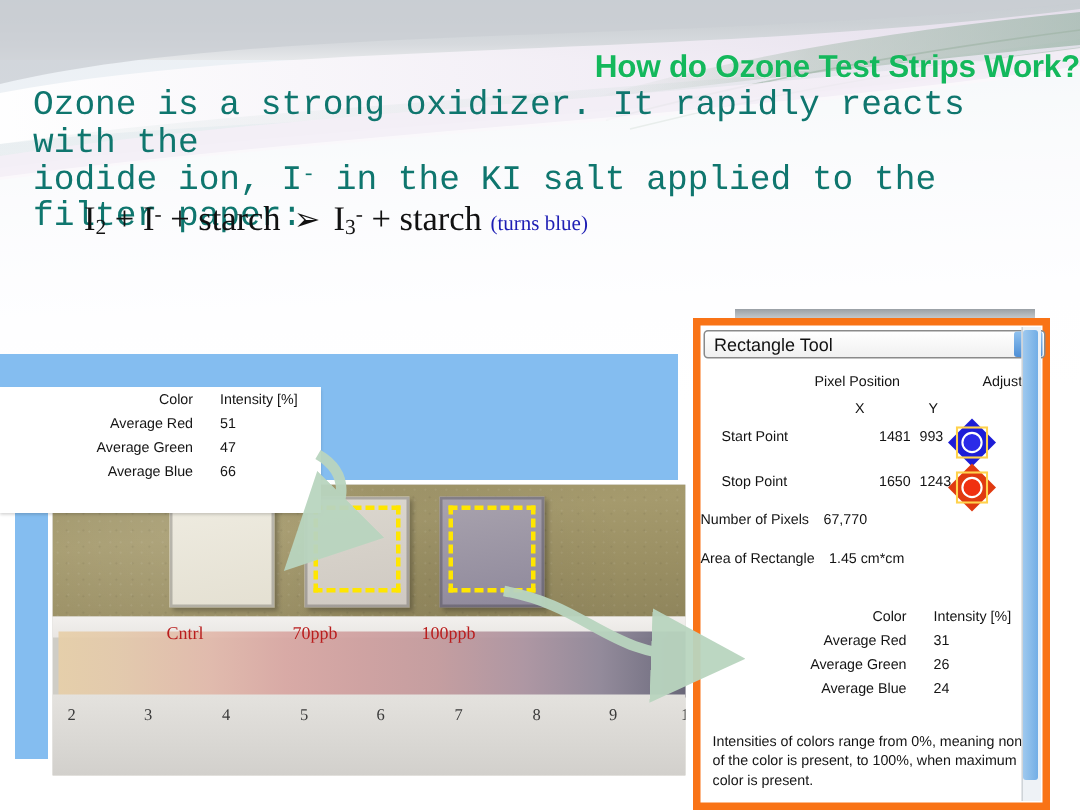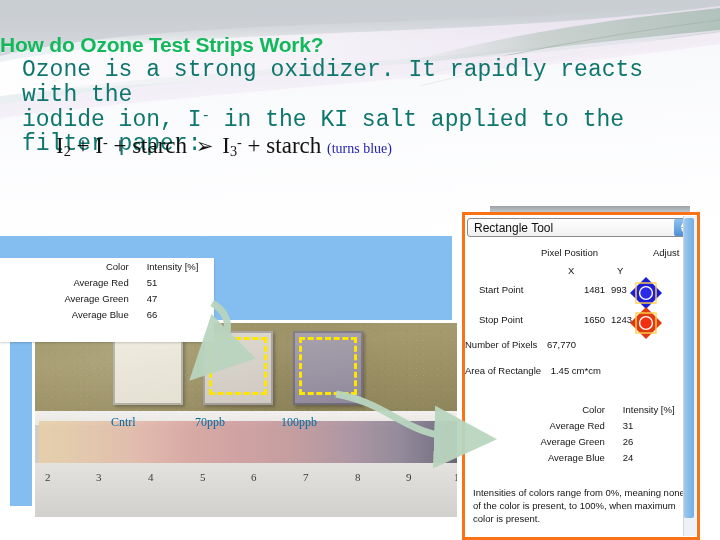--- a/index.html
+++ b/index.html
@@ -19,21 +19,21 @@
     background:linear-gradient(178deg,#e9eef3 0%,#eef2f6 14%,#f7f8fb 26%,#fdfdff 40%,#ffffff 60%,#ffffff 100%);
   }
   .bg-grey-top{
     position:absolute;left:0;top:0;width:720px;height:40px;
     background:linear-gradient(180deg,#c8cdd2 0%,#ccd1d5 40%,#d7dade 75%,#e6e8ea 100%);
   }
   .bg-svg{position:absolute;left:0;top:0;width:720px;height:540px;}
 
   
   .title{
-    position:absolute;left:0;top:33px;width:720px;text-align:left;
+    position:absolute;left:0;top:33px;width:720px;text-align:right;
     font-size:21px;font-weight:bold;color:#14b85c;
     letter-spacing:-0.2px;
     text-shadow:0 1px 0 rgba(255,255,255,.5);
   }
   .lead{
     position:absolute;left:22px;top:58px;width:660px;
     font-family:Liberation Mono, monospace;
     font-size:23px;line-height:1.08;color:#0f766e;
   }
   .eqn-wrap{
@@ -100,21 +100,21 @@
     position:absolute;left:0;top:88px;width:100%;height:14px;
     background:linear-gradient(180deg,#f2f0ee,#e9e6e3);
   }
   .gradient-strip{
     position:absolute;left:4px;top:98px;width:420px;height:44px;
     background:linear-gradient(90deg,#e7cfa8 0%,#e4c9ab 10%,#e2b9ab 24%,#d9a7a3 36%,#cf9f9f 48%,#c49a9d 60%,#ab92a0 74%,#8e8597 86%,#6d6a7e 96%,#5e5c6f 100%);
     opacity:.92;
   }
   .photo-labels{
     position:absolute;left:0;top:92px;width:100%;height:20px;
-    font-family:"Liberation Serif",serif;font-size:12px;color:#0369a1;
+    font-family:"Liberation Serif",serif;font-size:12px;color:#b91c1c;
   }
   .photo-labels span{position:absolute;top:0;}
   .lbl1{left:76px;}
   .lbl2{left:160px;}
   .lbl3{left:246px;}
 
   .ruler{
     position:absolute;left:0;top:140px;width:100%;height:54px;
     background:linear-gradient(180deg,#e4e2de 0%,#dcdad6 45%,#d2d0cc 100%);
   }
@@ -134,21 +134,21 @@
   }
   .tbl{width:100%;border-collapse:collapse;}
   .tbl td{padding:2.5px 4px;white-space:nowrap;}
   .tbl .c-label{text-align:right;width:62%;}
   .tbl .c-val{text-align:left;padding-left:14px;}
   .tbl thead td{font-weight:normal;padding-left:37px;}
 
   
   .tool-panel{
     position:absolute;left:462px;top:212px;width:238px;height:328px;
-    background:#ffffff;border:3px solid #f97316;box-sizing:border-box;
+    background:#ffffff;border:5px solid #f97316;box-sizing:border-box;
     font-size:9.5px;color:#141414;
   }
   .tp-shadowbar{
     position:absolute;left:490px;top:206px;width:200px;height:7px;
     background:linear-gradient(180deg,#9aa0a6,#c9ced2);
   }
   .combo{
     position:absolute;left:2px;top:3px;width:228px;height:19px;
     border:1px solid #8a8a8a;border-radius:3px;box-sizing:border-box;
     background:linear-gradient(180deg,#ffffff,#f0f0f0);

